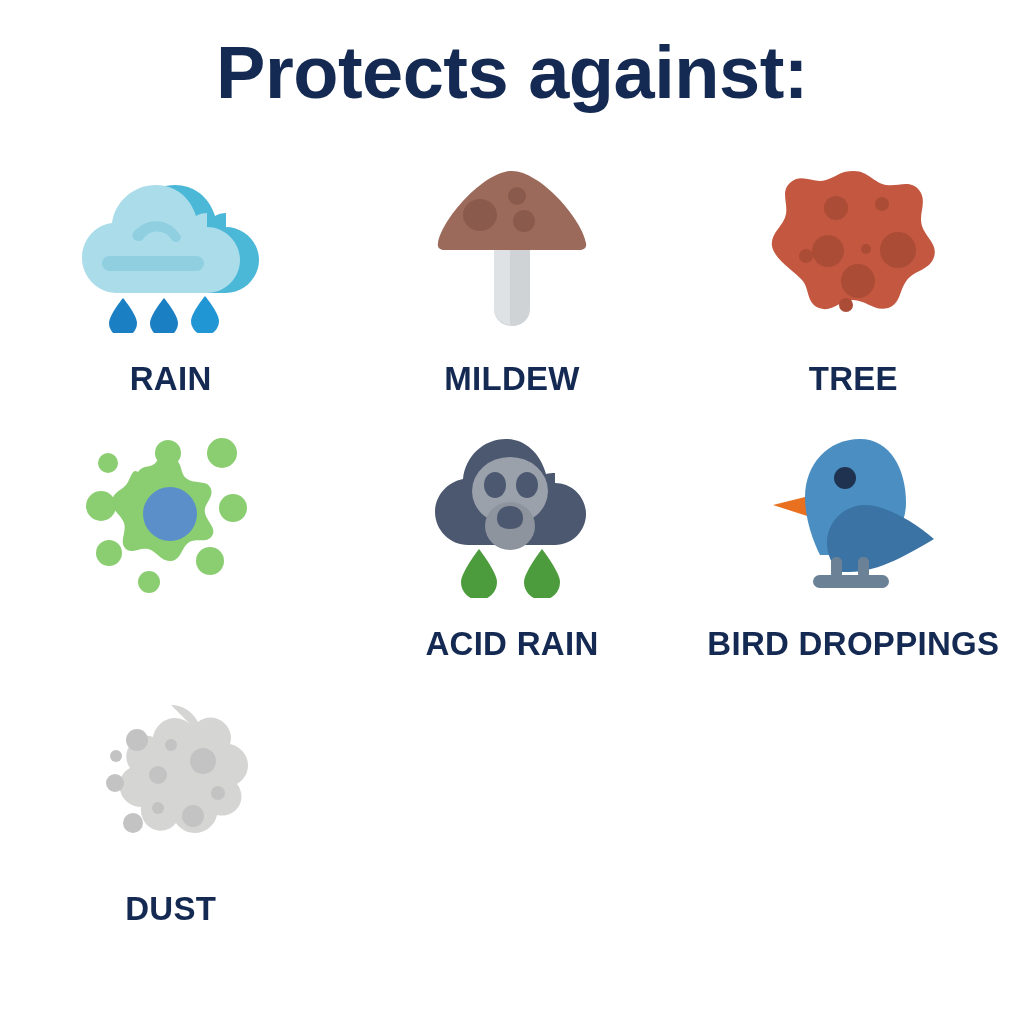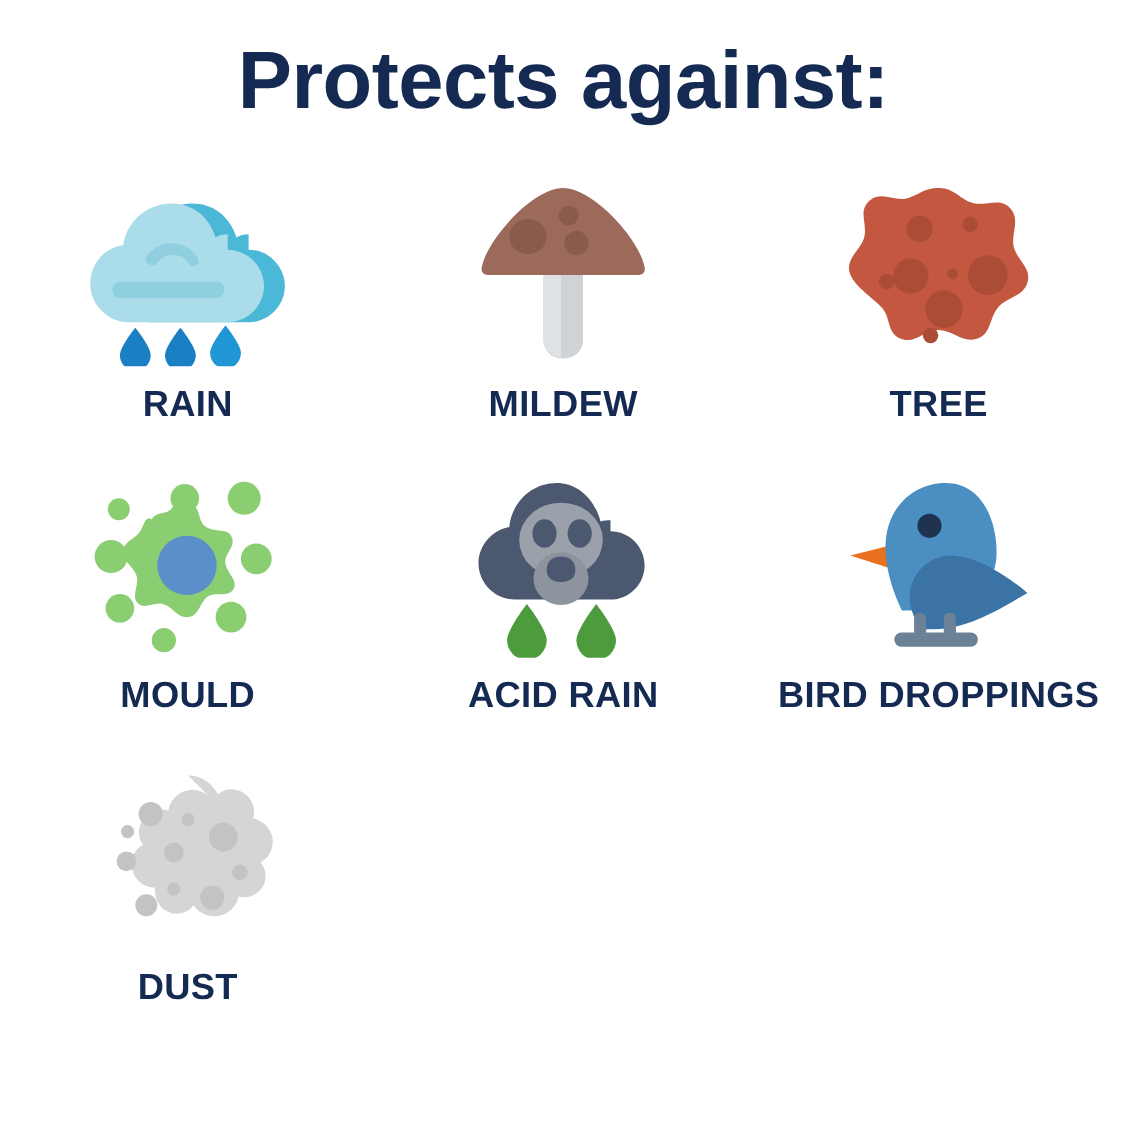--- a/index.html
+++ b/index.html
@@ -51,21 +51,21 @@
     width: 200px;
     height: 180px;
     display: flex;
     align-items: center;
     justify-content: center;
   }
   .icon-box svg {
     display: block;
   }
   .label {
-    margin-top: 8px;
+    margin-top: 20px;
     font-size: 33px;
     font-weight: bold;
     color: #152a52;
     letter-spacing: 0.3px;
     text-align: center;
     white-space: nowrap;
   }
   .row3 .label {
   }
 </style>
@@ -133,21 +133,20 @@
           <circle cx="26" cy="33" r="10" fill="#8bce72"></circle>
           <circle cx="86" cy="23" r="13" fill="#8bce72"></circle>
           <circle cx="140" cy="23" r="15" fill="#8bce72"></circle>
           <circle cx="19" cy="76" r="15" fill="#8bce72"></circle>
           <circle cx="151" cy="78" r="14" fill="#8bce72"></circle>
           <circle cx="27" cy="123" r="13" fill="#8bce72"></circle>
           <circle cx="128" cy="131" r="14" fill="#8bce72"></circle>
           <circle cx="67" cy="152" r="11" fill="#8bce72"></circle>
         </svg>
       </div>
-      <div class="label">MOULD</div>
     </div>
 
     <div class="cell">
       <div class="icon-box">
         <svg width="170" height="165" viewBox="0 0 170 165">
           <path d="M128 40c-3 0-6 0-9 1C113 19 97 6 79 6 56 6 38 24 36 46c-16 3-28 17-28 33 0 18 15 33 33 33h87c17 0 31-14 31-31s-14-31-31-31z" fill="#4c5870"></path>
           <ellipse cx="83" cy="58" rx="38" ry="34" fill="#9aa1ab"></ellipse>
           <ellipse cx="83" cy="93" rx="25" ry="24" fill="#8d949e"></ellipse>
           <ellipse cx="68" cy="52" rx="11" ry="13" fill="#4c5870"></ellipse>
           <ellipse cx="100" cy="52" rx="11" ry="13" fill="#4c5870"></ellipse>

